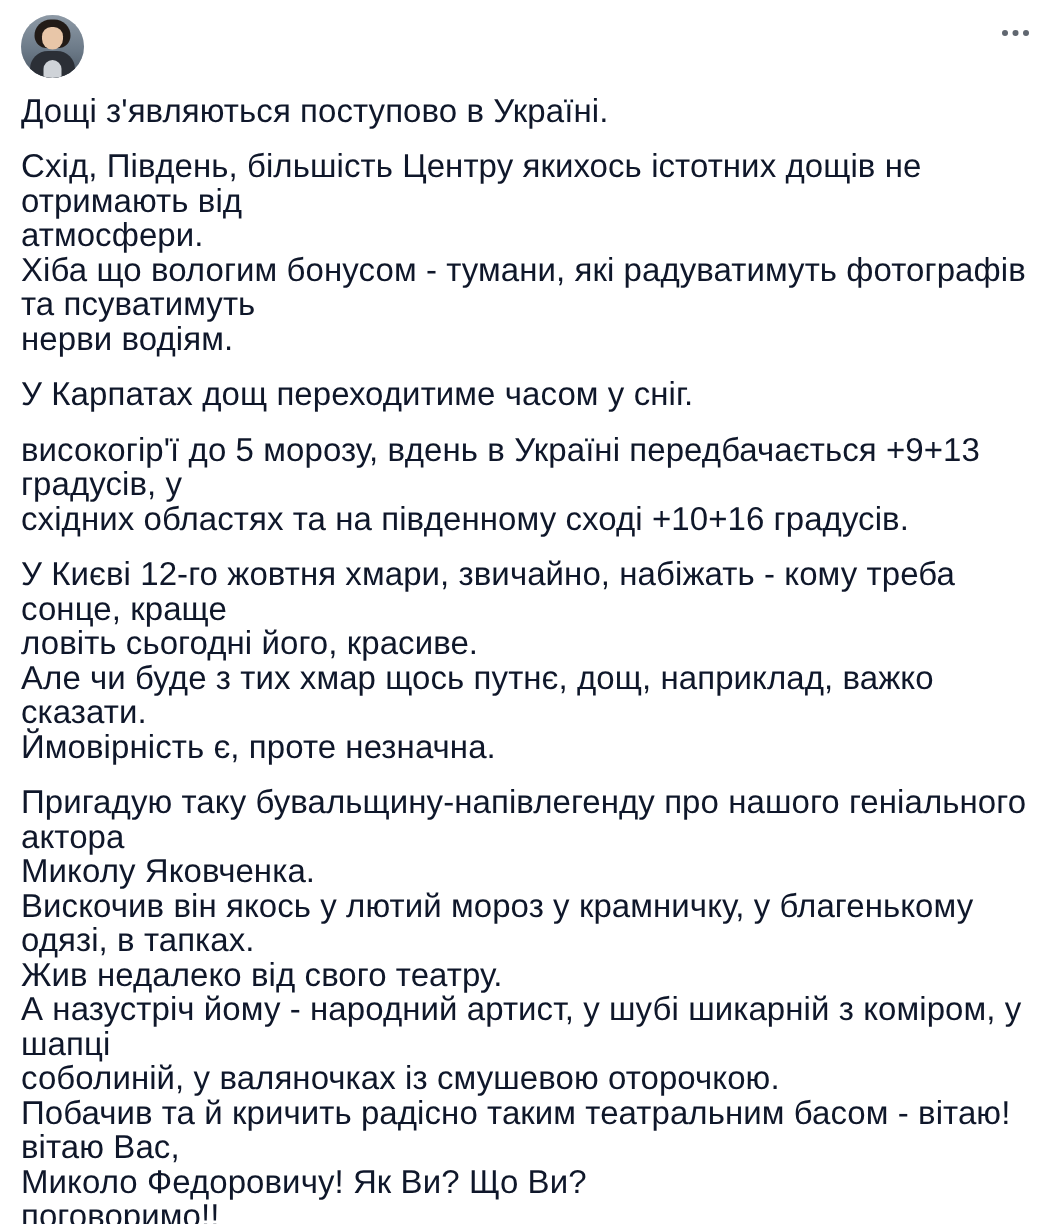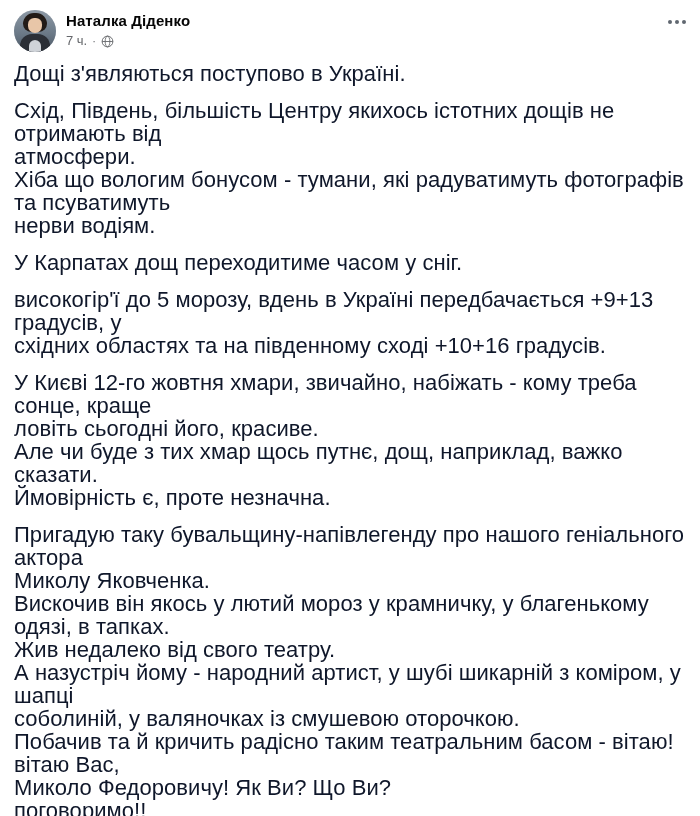--- a/index.html
+++ b/index.html
@@ -142,34 +142,20 @@
 
   <div class="post-header">
     <div class="avatar">
       <div class="av-bg"></div>
       <div class="av-body"></div>
       <div class="av-hair"></div>
       <div class="av-face"></div>
       <div class="av-collar"></div>
     </div>
 
-    <div class="header-text">
-      <div class="author">Наталка Діденко</div>
-      <div class="meta">
-        <span>7 ч.</span>
-        <span class="dot">·</span>
-        <span class="globe-icon">
-          <svg width="13" height="13" viewBox="0 0 16 16" aria-hidden="true">
-            <circle cx="8" cy="8" r="6.6" fill="none" stroke="#65676b" stroke-width="1.2"></circle>
-            <ellipse cx="8" cy="8" rx="2.9" ry="6.6" fill="none" stroke="#65676b" stroke-width="1.1"></ellipse>
-            <line x1="1.4" y1="8" x2="14.6" y2="8" stroke="#65676b" stroke-width="1.1"></line>
-          </svg>
-        </span>
-      </div>
-    </div>
 
     <div class="menu-dots">
       <span></span>
       <span></span>
       <span></span>
     </div>
   </div>
 
   <div class="post-body">
     <p class="para">

